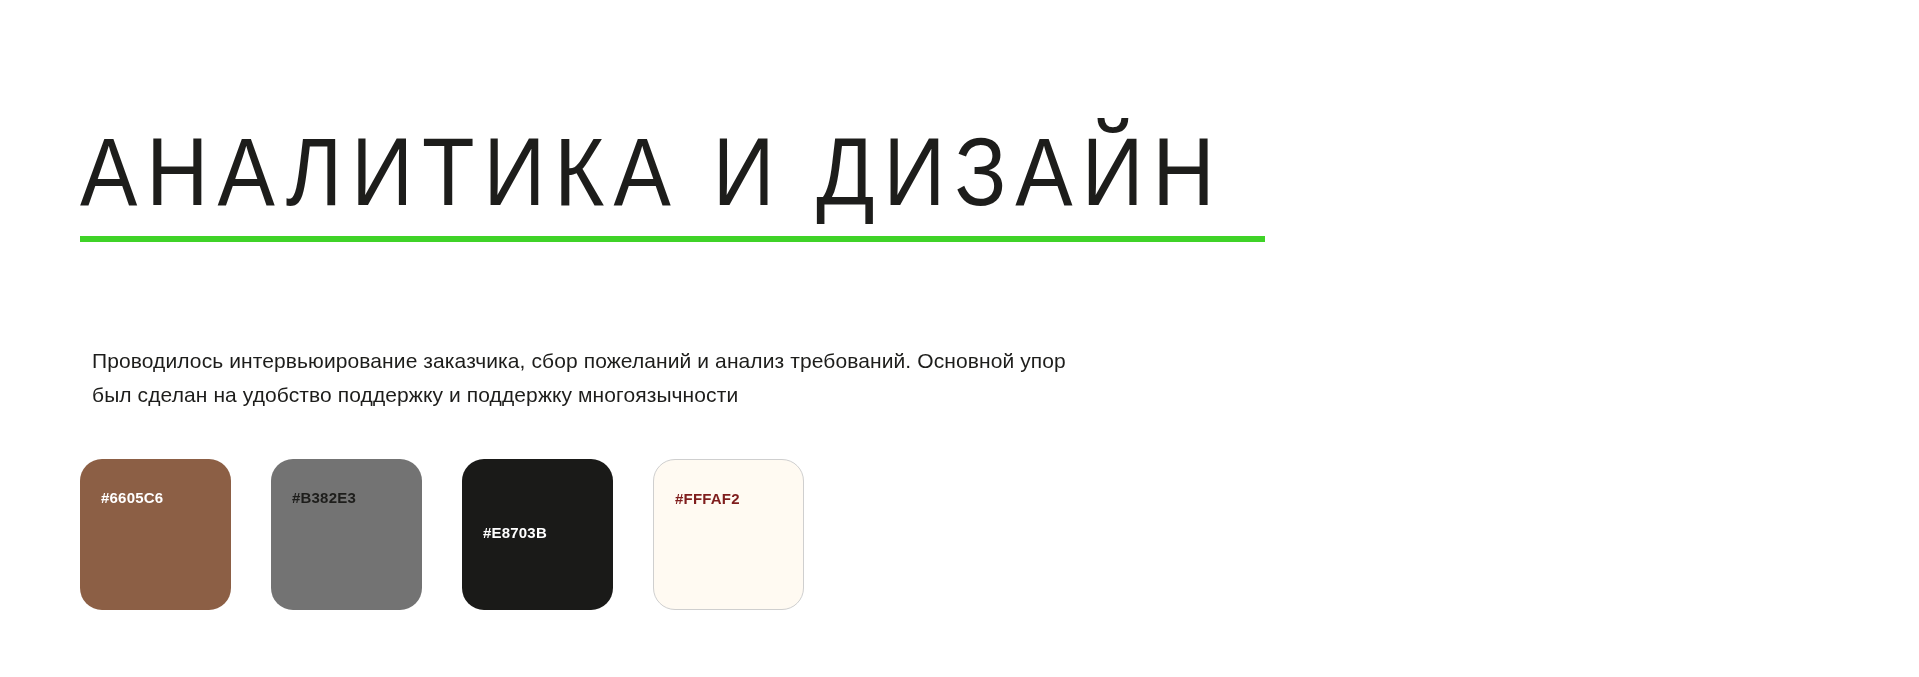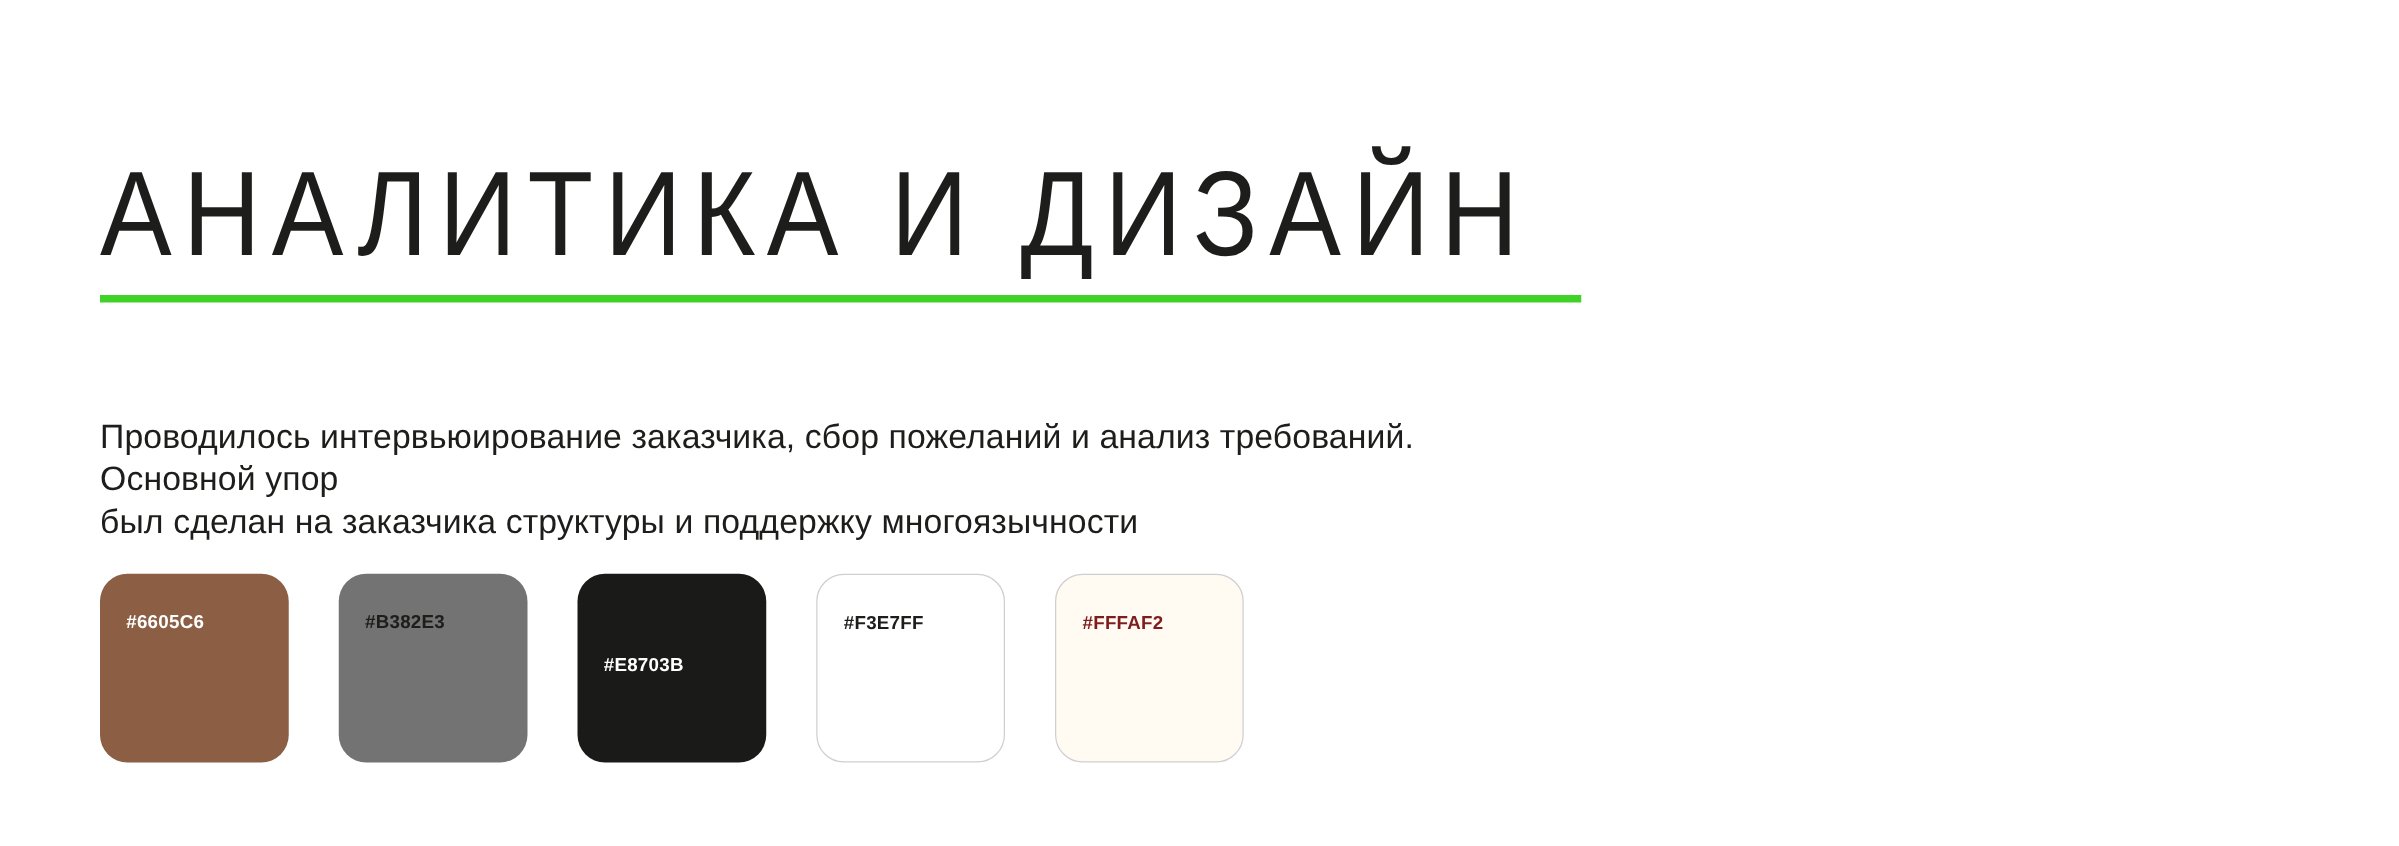--- a/index.html
+++ b/index.html
@@ -50,23 +50,23 @@
     height: 6px;
     background: #3fd327;
   }
 
   
   .description {
     position: absolute;
     left: 80px;
     top: 332px;
     width: 1090px;
-    margin: 0;
+    margin: 12px;
     font-family: "Liberation Sans", sans-serif;
-    font-size: 27px;
+    font-size: 21px;
     line-height: 34px;
     font-weight: 400;
     color: #1d1d1b;
     letter-spacing: 0.1px;
   }
 
   .description .line {
     display: block;
   }
 
@@ -110,40 +110,37 @@
 
 <div class="page">
 
   <div class="heading-block">
     <h1 class="page-title" style="color: rgb(29, 29, 27);">АНАЛИТИКА И ДИЗАЙН</h1>
     <div class="title-rule" style="background: rgb(63, 211, 39);"></div>
   </div>
 
   <p class="description">
     <span class="line">Проводилось интервьюирование заказчика, сбор пожеланий и анализ требований. Основной упор</span>
-    <span class="line">был сделан на заказчика структуры и поддержку многоязычности</span>
+    <span class="line">был сделан на удобство поддержку и поддержку многоязычности</span>
   </p>
 
   <div class="swatch-row">
 
     <div class="swatch" style="background: rgb(140, 95, 69);">
       <span class="swatch-label" style="color: rgb(255, 255, 255);">#6605C6</span>
     </div>
 
     <div class="swatch" style="background: #737373;">
       <span class="swatch-label" style="color: rgb(29, 29, 27);">#B382E3</span>
     </div>
 
     <div class="swatch" style="background: rgb(26, 26, 24);">
       <span class="swatch-label" style="color: rgb(255, 255, 255); margin-top: 35px;">#E8703B</span>
     </div>
 
-    <div class="swatch bordered" style="background: rgb(255, 255, 255);">
-      <span class="swatch-label" style="color: rgb(29, 29, 27);">#F3E7FF</span>
-    </div>
 
     <div class="swatch bordered" style="background: rgb(255, 250, 242);">
       <span class="swatch-label" style="color: #7f1d1d;">#FFFAF2</span>
     </div>
 
   </div>
 
 </div>
 
 </body></html>

